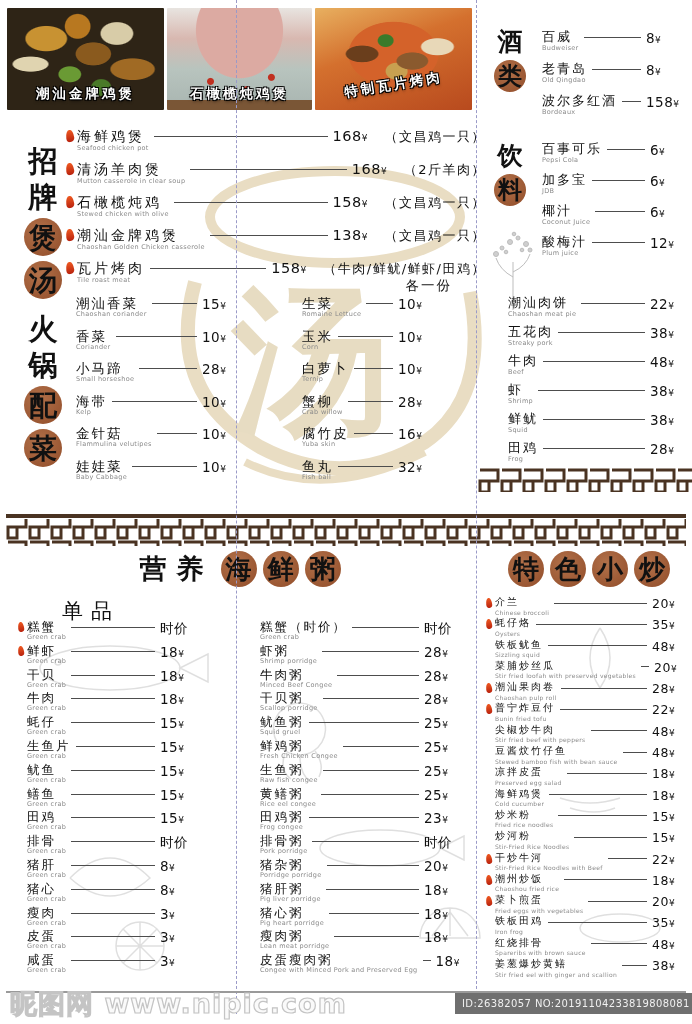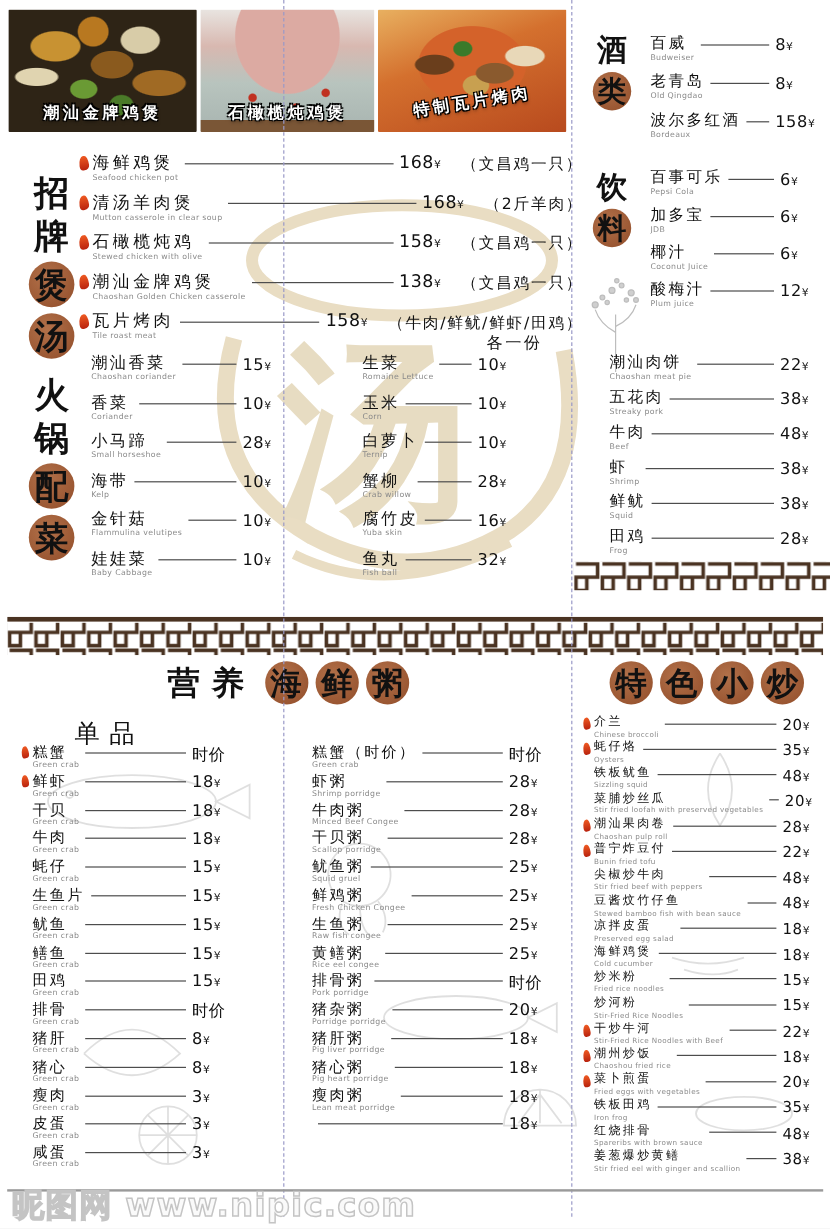--- a/index.html
+++ b/index.html
@@ -780,20 +780,28 @@
 
       <div class="mrow">
         <span class="nm">
           <span class="cn">黄鳝粥</span>
           <span class="en">Rice eel congee</span>
         </span>
         <span class="leader"></span>
         <span class="price"><span>25</span><span class="yen">¥</span></span>
       </div>
 
+      <div class="mrow">
+        <span class="nm">
+          <span class="cn">田鸡粥</span>
+          <span class="en">Frog congee</span>
+        </span>
+        <span class="leader"></span>
+        <span class="price"><span>23</span><span class="yen">¥</span></span>
+      </div>
 
       <div class="mrow">
         <span class="nm">
           <span class="cn">排骨粥</span>
           <span class="en">Pork porridge</span>
         </span>
         <span class="leader"></span>
         <span class="price"><span>时价</span><span class="yen"></span></span>
       </div>
 
@@ -827,20 +835,24 @@
       <div class="mrow">
         <span class="nm">
           <span class="cn">瘦肉粥</span>
           <span class="en">Lean meat porridge</span>
         </span>
         <span class="leader"></span>
         <span class="price"><span>18</span><span class="yen">¥</span></span>
       </div>
 
       <div class="mrow">
+        <span class="nm">
+          <span class="cn">皮蛋瘦肉粥</span>
+          <span class="en">Congee with Minced Pork and Preserved Egg</span>
+        </span>
         <span class="leader"></span>
         <span class="price"><span>18</span><span class="yen">¥</span></span>
       </div>
     </div>
 
   <div class="mlist stf">
 
       <div class="mrow">
         <span class="flame"></span>
         <span class="nm">
@@ -1017,14 +1029,15 @@
           <span class="cn">姜葱爆炒黄鳝</span>
           <span class="en">Stir fried eel with ginger and scallion</span>
         </span>
         <span class="leader"></span>
         <span class="price"><span>38</span><span class="yen">¥</span></span>
       </div>
     </div>
 
   <div class="graybar"></div>
   <div class="nipic"><span>昵图网</span> <span>www.nipic.com</span></div>
+  <div class="idband">ID:26382057 NO:20191104233819808081</div>
 
 </div>
 
 </body></html>

